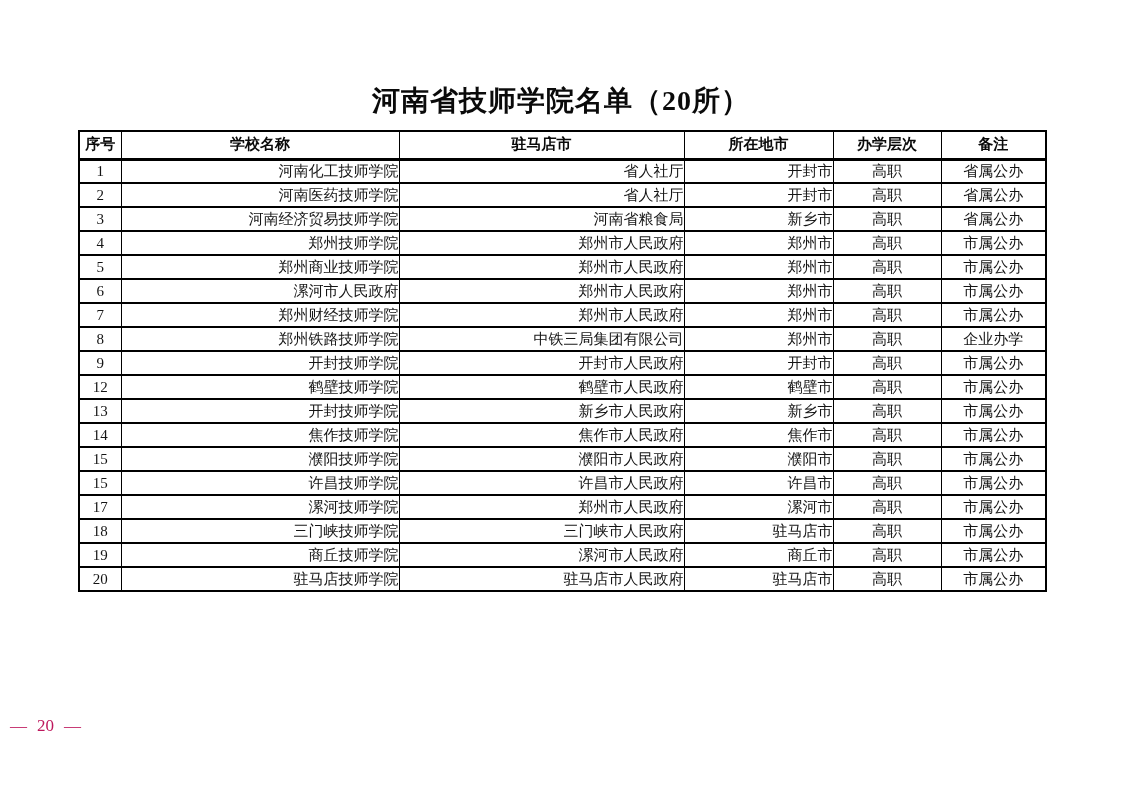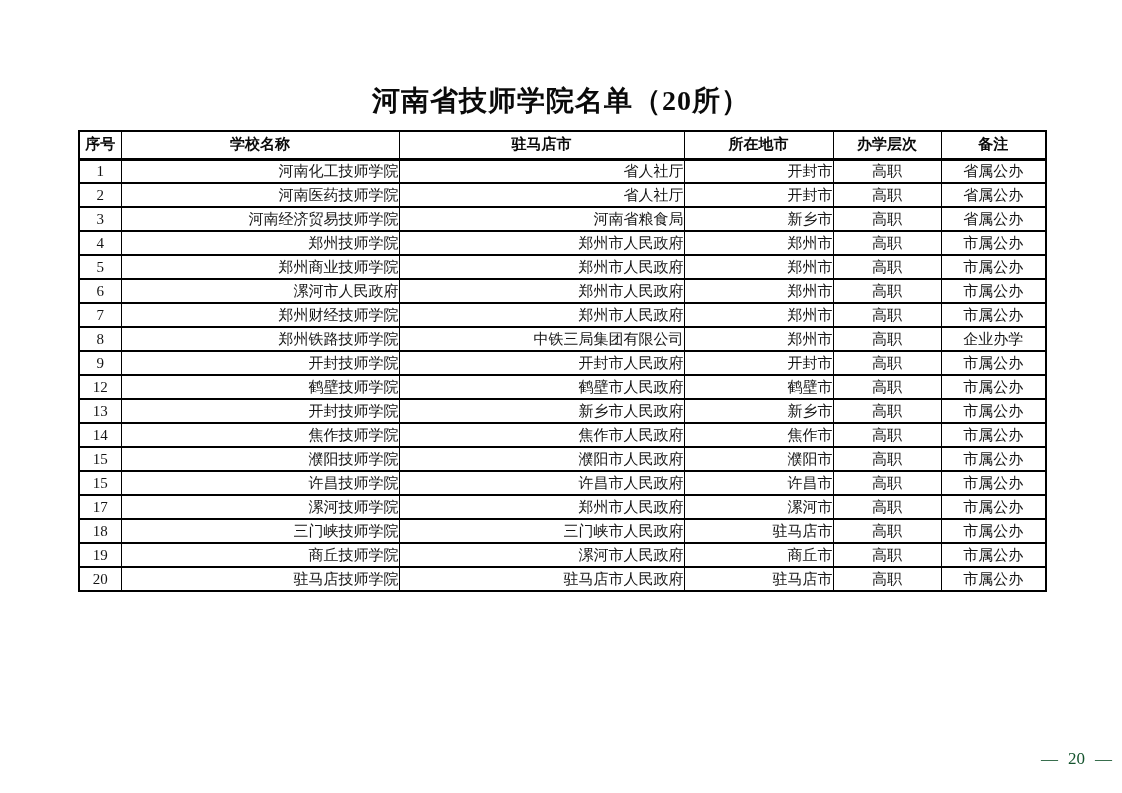--- a/index.html
+++ b/index.html
@@ -58,27 +58,27 @@
     font-size: 15px;
     vertical-align: middle;
     color: #141414;
     overflow: hidden;
     white-space: nowrap;
   }
   td.c-center { text-align: center; }
   td.c-left { text-align: right; padding-left: 5px; }
   .page-footer {
     position: absolute;
-    top: 749px;
+    top: 716px;
     left: 0;
     width: 100%;
-    text-align: right;
+    text-align: left;
     font-family: "Liberation Serif", serif;
     font-size: 17px;
-    color: #14532d;
+    color: #be185d;
   }
   .page-footer .dash { padding: 0 10px; }
 </style>
 </head>
 <body>
 
 <div class="page">
 
   <div class="doc-title">河南省技师学院名单（20所）</div>
 

